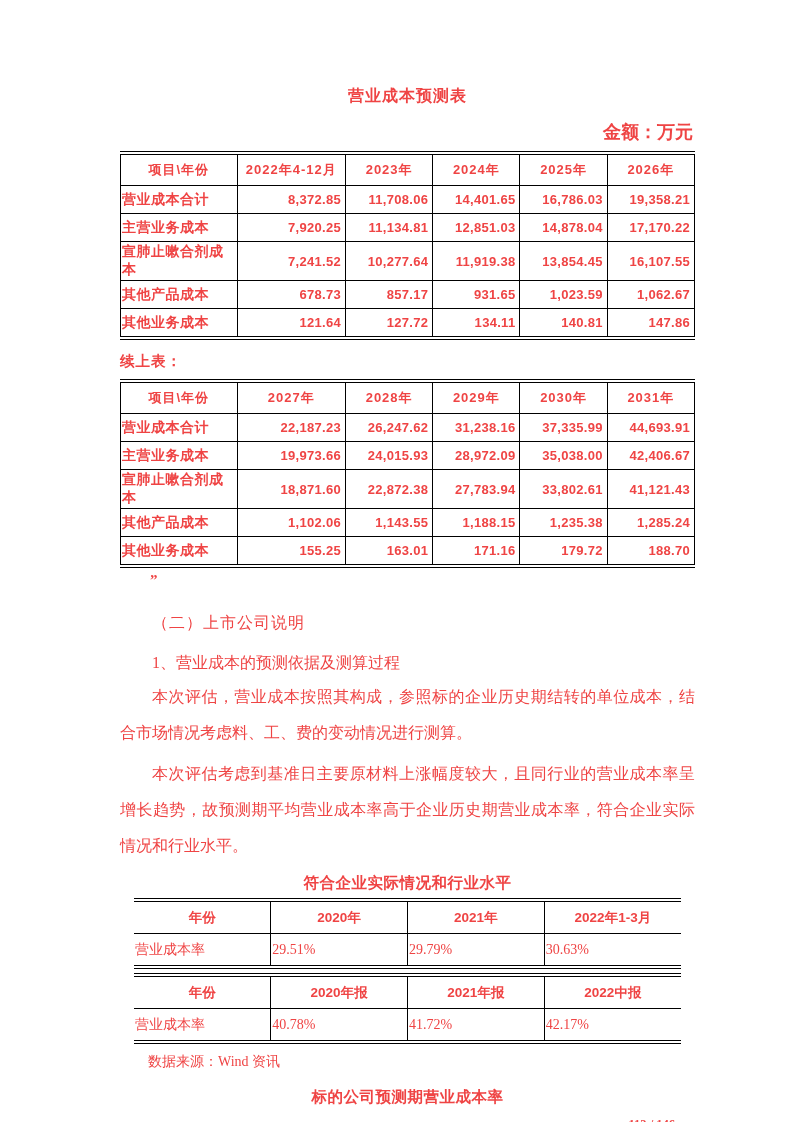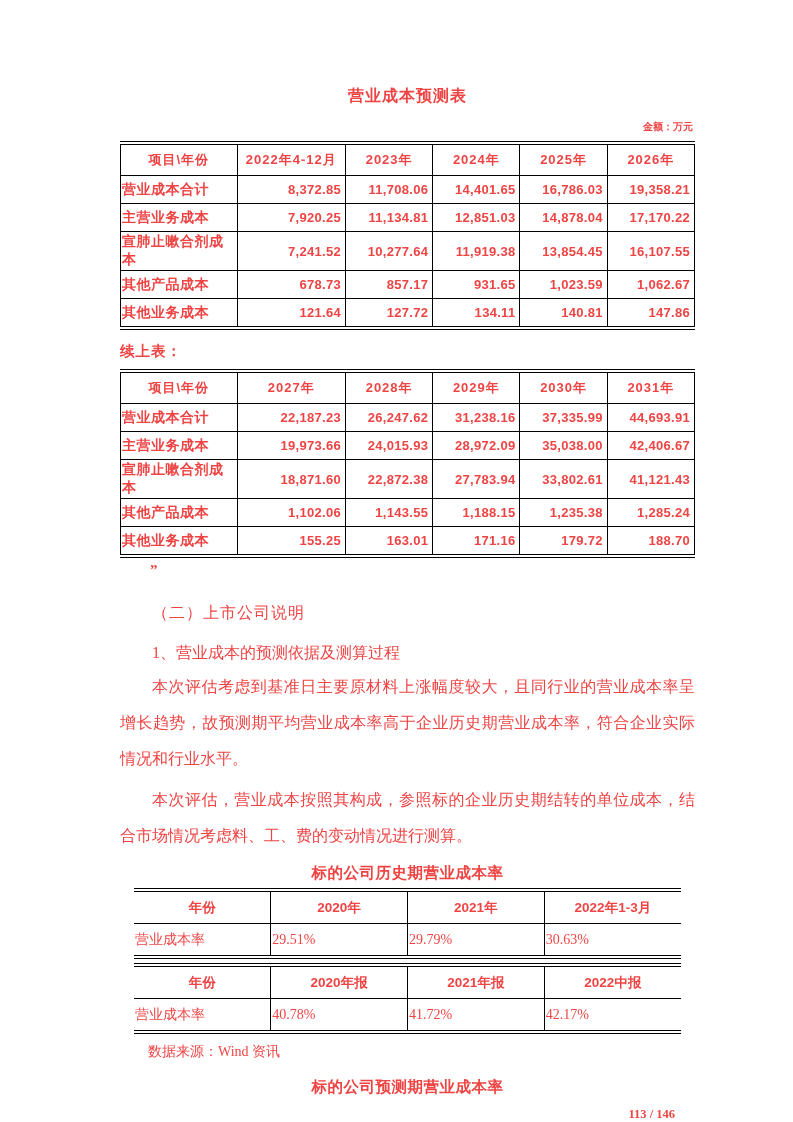--- a/index.html
+++ b/index.html
@@ -4,21 +4,21 @@
 <style>
   html,body{margin:0;padding:0;background:#e9e9e9;}
   .page{
     width:793px;height:1122px;background:#ffffff;margin:0 auto;
     font-family:"Liberation Serif","DejaVu Serif",serif;color:#ef4444;
     overflow:hidden;box-sizing:border-box;
   }
   .content{margin-left:120px;width:575px;padding-top:86px;box-sizing:border-box;}
 
   .doc-title{font-size:16px;font-weight:bold;text-align:center;letter-spacing:1px;}
-  .unit-note{font-size:10px;font-weight:bold;text-align:right;margin-top:13px;margin-bottom:7px;padding-right:2px;}
+  .unit-note{font-size:18px;font-weight:bold;text-align:right;margin-top:13px;margin-bottom:7px;padding-right:2px;}
 
   table{border-collapse:collapse;width:100%;table-layout:fixed;}
   table.forecast{border-top:4px double #000;border-bottom:4px double #000;}
   table.forecast th,table.forecast td{border:1px solid #000;}
   table.forecast tr th:first-child,table.forecast tr td:first-child{border-left:1.5px solid #000;}
   table.forecast tr th:last-child,table.forecast tr td:last-child{border-right:1.5px solid #000;}
   table.forecast th{
     font-size:13px;font-weight:bold;height:28px;text-align:center;
     font-family:"Liberation Sans","DejaVu Sans",sans-serif;letter-spacing:1px;
   }
@@ -183,24 +183,24 @@
             <td class="num">188.70</td>
           </tr>
         </tbody>
     </table>
 
     <div class="closing-quote">”</div>
 
     <div class="section-heading">（二）上市公司说明</div>
     <div class="sub-heading">1、营业成本的预测依据及测算过程</div>
 
+    <p class="body-para">本次评估，营业成本按照其构成，参照标的企业历史期结转的单位成本，结合市场情况考虑料、工、费的变动情况进行测算。</p>
     <p class="body-para">本次评估考虑到基准日主要原材料上涨幅度较大，且同行业的营业成本率呈增长趋势，故预测期平均营业成本率高于企业历史期营业成本率，符合企业实际情况和行业水平。</p>
-    <p class="body-para">本次评估，营业成本按照其构成，参照标的企业历史期结转的单位成本，结合市场情况考虑料、工、费的变动情况进行测算。</p>
-
-    <div class="tbl-title">标的公司历史期营业成本率</div>
+
+    <div class="tbl-title">符合企业实际情况和行业水平</div>
     <div class="rate-wrap">
       <table class="rate">
         <colgroup>
             <col style="width:25%">
             <col style="width:25%">
             <col style="width:25%">
             <col style="width:25%">
           </colgroup>
         <thead>
           <tr>

